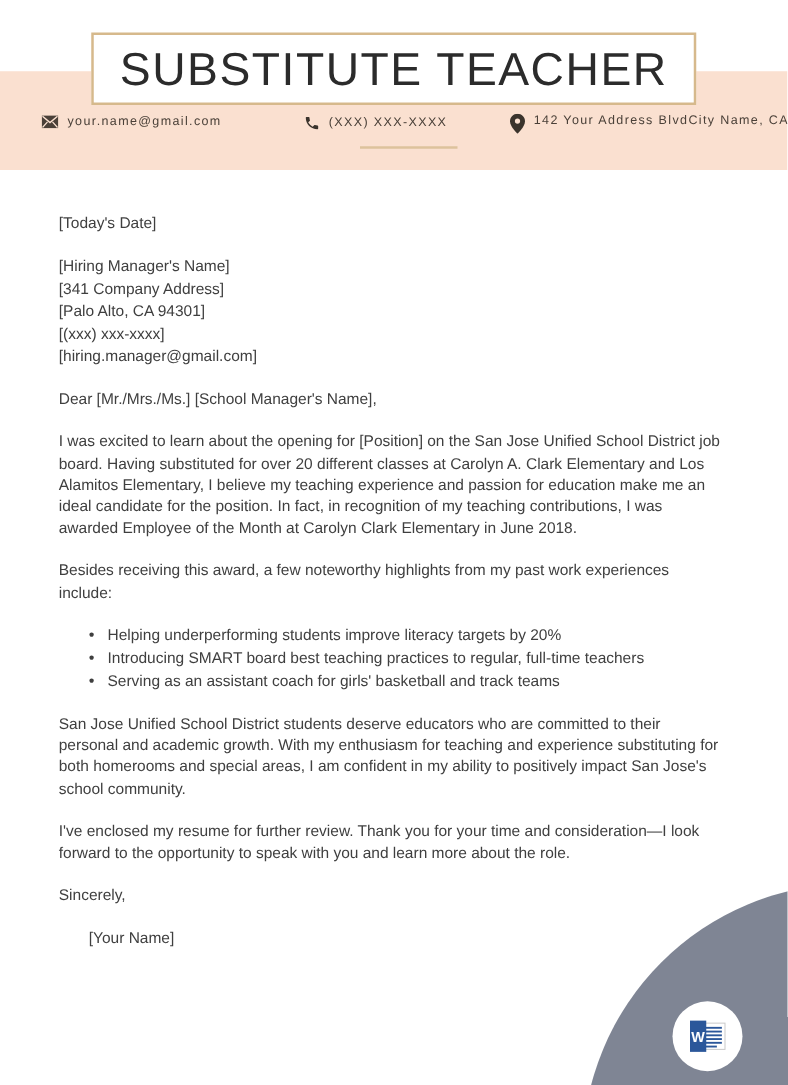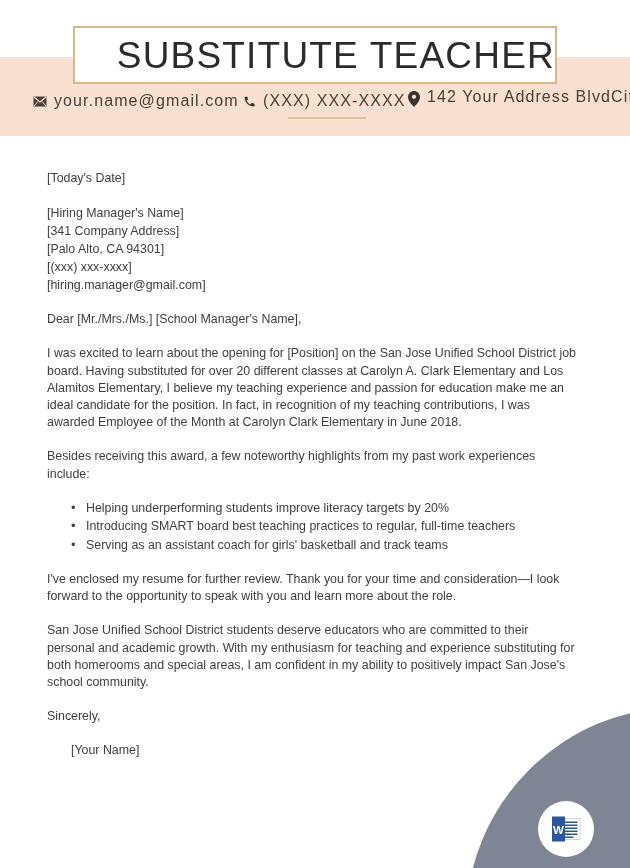--- a/index.html
+++ b/index.html
@@ -36,21 +36,21 @@
     position: absolute;
     left: 73px;
     top: 26px;
     width: 484px;
     height: 58px;
     background: #ffffff;
     border: 2px solid #d6b98c;
     box-sizing: border-box;
     display: flex;
     align-items: center;
-    justify-content: flex-end;
+    justify-content: center;
   }
   .title-text {
     font-family: "Liberation Sans", sans-serif;
     font-size: 37px;
     font-weight: 400;
     letter-spacing: 1.2px;
     color: #2b2b2b;
     white-space: nowrap;
     line-height: 1;
   }
@@ -60,21 +60,21 @@
     left: 0;
     top: 88px;
     width: 630px;
     height: 44px;
   }
   .contact-item {
     position: absolute;
     display: flex;
     align-items: center;
     color: #4a4038;
-    font-size: 16px;
+    font-size: 10px;
     letter-spacing: 1.1px;
     white-space: nowrap;
   }
   .contact-email { left: 33px; top: 4px; }
   .contact-phone { left: 243px; top: 4px; }
   .contact-addr  { left: 408px; top: 0px; align-items: flex-start; }
   .contact-icon {
     display: inline-flex;
     align-items: center;
     justify-content: center;
@@ -228,23 +228,23 @@
   <p class="para">I was excited to learn about the opening for [Position] on the San Jose Unified School District job board. Having substituted for over 20 different classes at Carolyn A. Clark Elementary and Los Alamitos Elementary, I believe my teaching experience and passion for education make me an ideal candidate for the position. In fact, in recognition of my teaching contributions, I was awarded Employee of the Month at Carolyn Clark Elementary in June 2018.</p>
 
   <p class="para">Besides receiving this award, a few noteworthy highlights from my past work experiences include:</p>
 
   <ul class="bullets">
     <li>Helping underperforming students improve literacy targets by 20%</li>
     <li>Introducing SMART board best teaching practices to regular, full-time teachers</li>
     <li>Serving as an assistant coach for girls' basketball and track teams</li>
   </ul>
 
+  <p class="para">San Jose Unified School District students deserve educators who are committed to their personal and academic growth. With my enthusiasm for teaching and experience substituting for both homerooms and special areas, I am confident in my ability to positively impact San Jose's school community.</p>
+
   <p class="para">I've enclosed my resume for further review. Thank you for your time and consideration—I look forward to the opportunity to speak with you and learn more about the role.</p>
-
-  <p class="para">San Jose Unified School District students deserve educators who are committed to their personal and academic growth. With my enthusiasm for teaching and experience substituting for both homerooms and special areas, I am confident in my ability to positively impact San Jose's school community.</p>
 
   <p class="sig">Sincerely,</p>
 
   <p class="yourname">[Your Name]</p>
 </div>
 
 <div class="gray-circle"></div>
 
 <div class="word-badge">
   <span class="word-icon">

